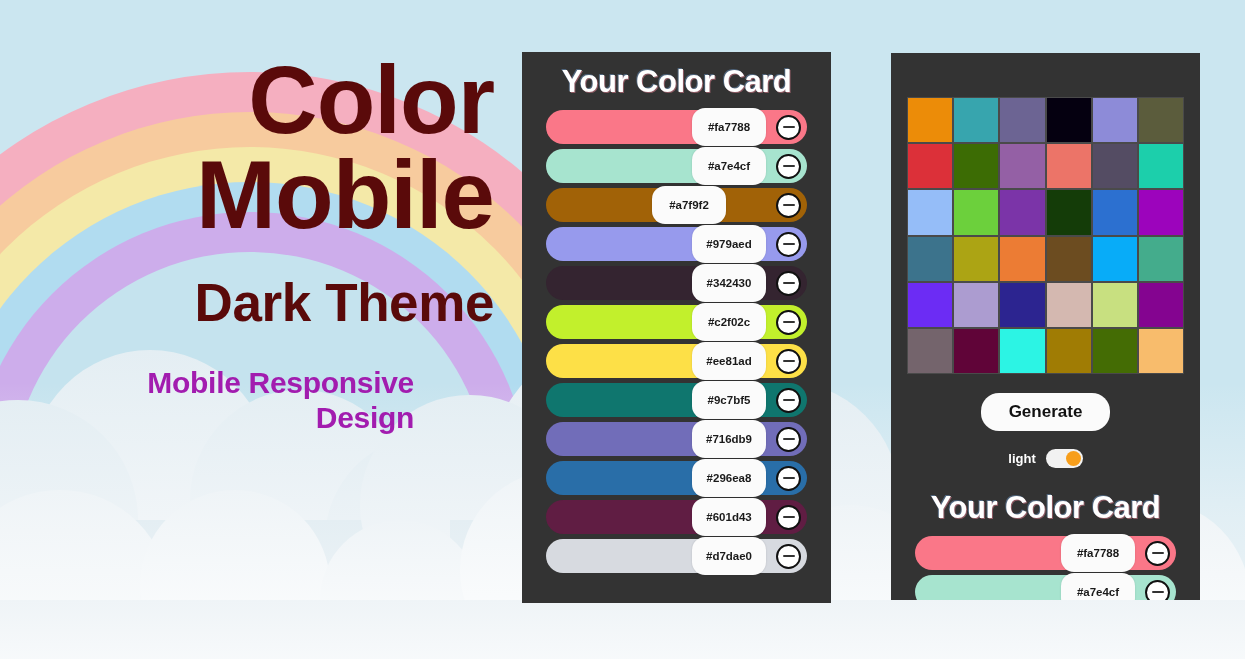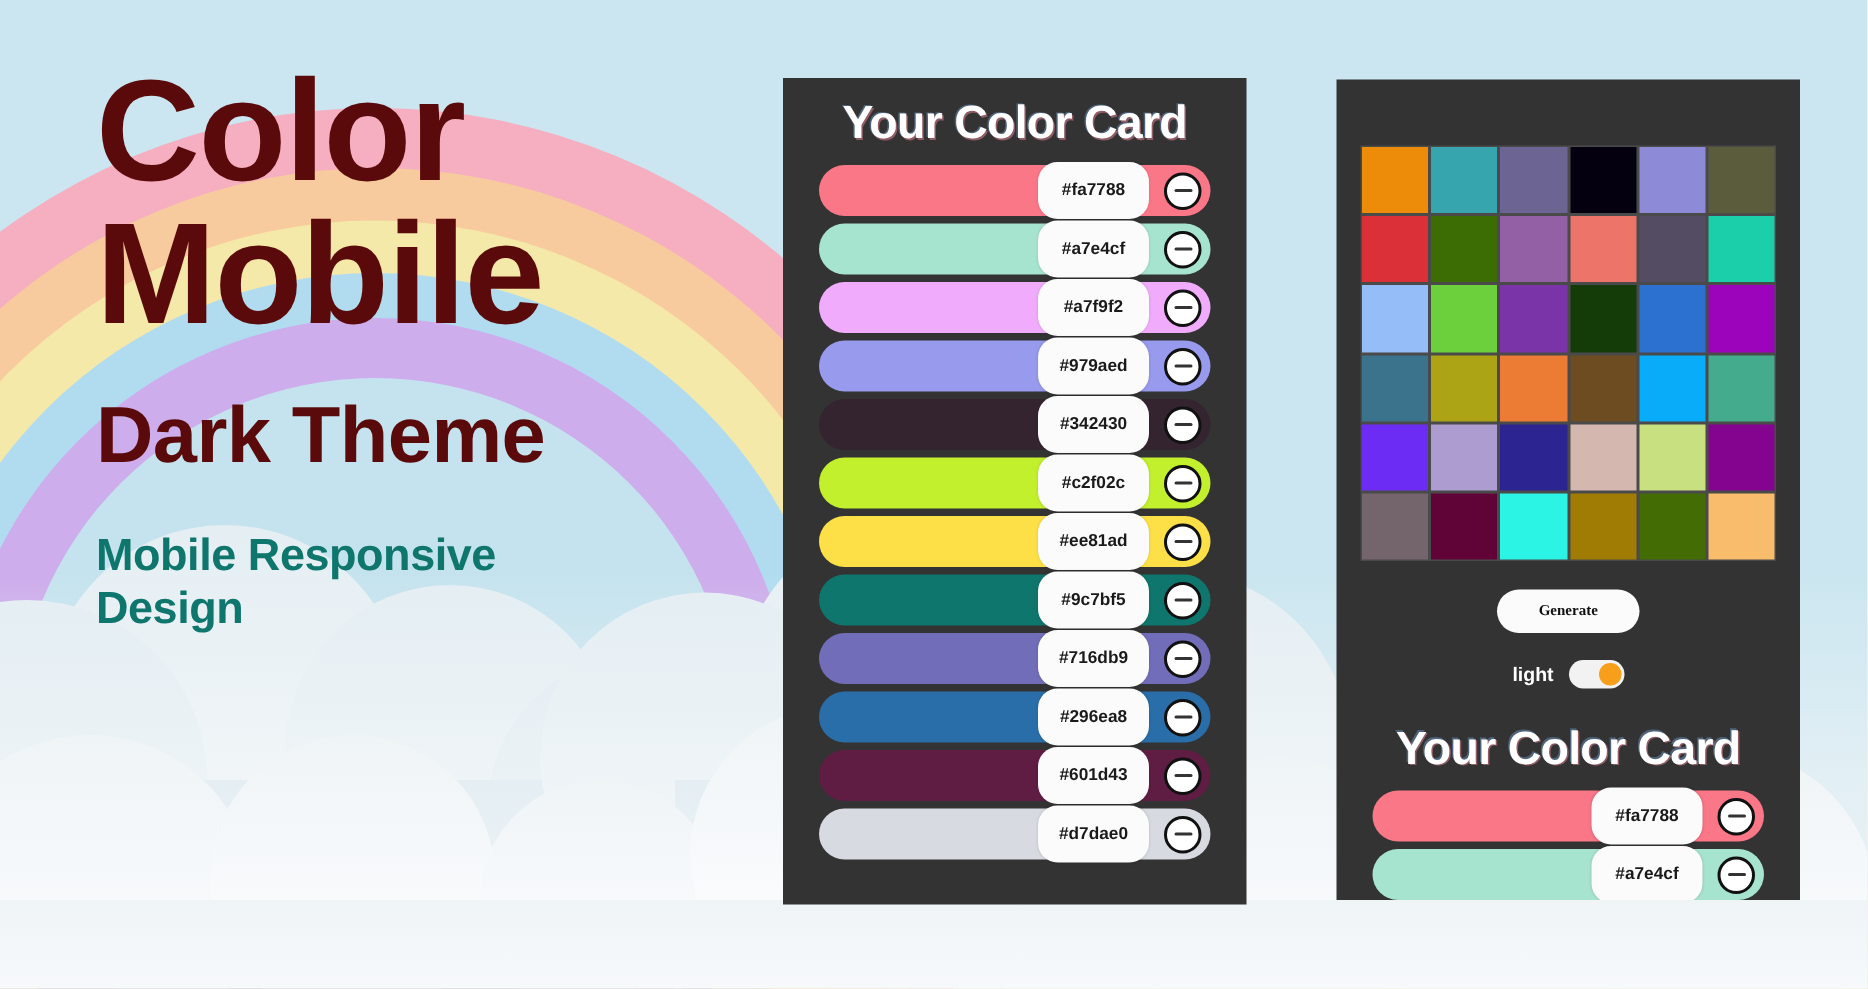--- a/index.html
+++ b/index.html
@@ -42,22 +42,23 @@
     left: 50%; top: 50%;
     transform: translate(-50%,-50%);
   }
 
   
   #clouds { position: absolute; left: 0; top: 0; width: 1245px; height: 659px; pointer-events: none; }
 
   
   #hero {
     position: absolute;
-    left: 64px; top: 40px;
+    left: 64px; top: 52px;
     width: 430px;
+    text-align: right;
   }
   #hero h1 {
     font-size: 96px;
     line-height: 0.99;
     font-weight: 700;
     letter-spacing: -1px;
   }
   #hero h2 {
     font-size: 53px;
     font-weight: 700;
@@ -142,26 +143,26 @@
     gap: 2px;
   }
   .grid-cell { aspect-ratio: 1 / 1; width: 100%; }
 
   
   .gen-wrap { text-align: center; margin-top: 19px; }
   .gen-btn {
     display: inline-block;
     background: #fbfbfb;
     color: #111111;
-    font-size: 10px;
+    font-size: 17px;
     font-weight: 700;
     border: none;
     border-radius: 18px;
     padding: 9px 28px;
-    font-family: Liberation Serif, serif;
+    font-family: Liberation Sans, sans-serif;
   }
   .toggle-wrap {
     display: flex;
     align-items: center;
     justify-content: center;
     gap: 10px;
     margin-top: 18px;
   }
   .toggle-label { color: #ffffff; font-size: 13px; font-weight: 700; }
   .toggle-track {
@@ -231,42 +232,42 @@
       <rect x="-60" y="600" width="1380" height="120"></rect>
     </g>
   </svg>
 
   <div id="hero">
     <h1 style="color:#5a0a0a">
       <span>Color</span><br>
       <span>Mobile</span>
     </h1>
     <h2 style="color:#5a0a0a">Dark Theme</h2>
-    <h3 style="color:#0f766e">
+    <h3 style="color:#a21caf">
       <span>Mobile Responsive</span><br>
       <span>Design</span>
     </h3>
   </div>
 
   <div class="panel" id="panel-desktop">
     <div class="card-title" style="margin:12px 0 10px 0;">Your Color Card</div>
     <div class="swatch-list" id="desktop-swatches">
         <div class="swatch-row" style="background: rgb(250, 119, 136);">
           <div class="hex-pill">#fa7788</div>
           <div class="minus-btn">
             <i></i>
           </div>
         </div>
         <div class="swatch-row" style="background: rgb(167, 228, 207);">
           <div class="hex-pill">#a7e4cf</div>
           <div class="minus-btn">
             <i></i>
           </div>
         </div>
-        <div class="swatch-row" style="background: #f0abfc;">
+        <div class="swatch-row" style="background: #a16207; gap: 40px;">
           <div class="hex-pill">#a7f9f2</div>
           <div class="minus-btn">
             <i></i>
           </div>
         </div>
         <div class="swatch-row" style="background: rgb(151, 154, 237); text-align: right;">
           <div class="hex-pill">#979aed</div>
           <div class="minus-btn">
             <i></i>
           </div>

